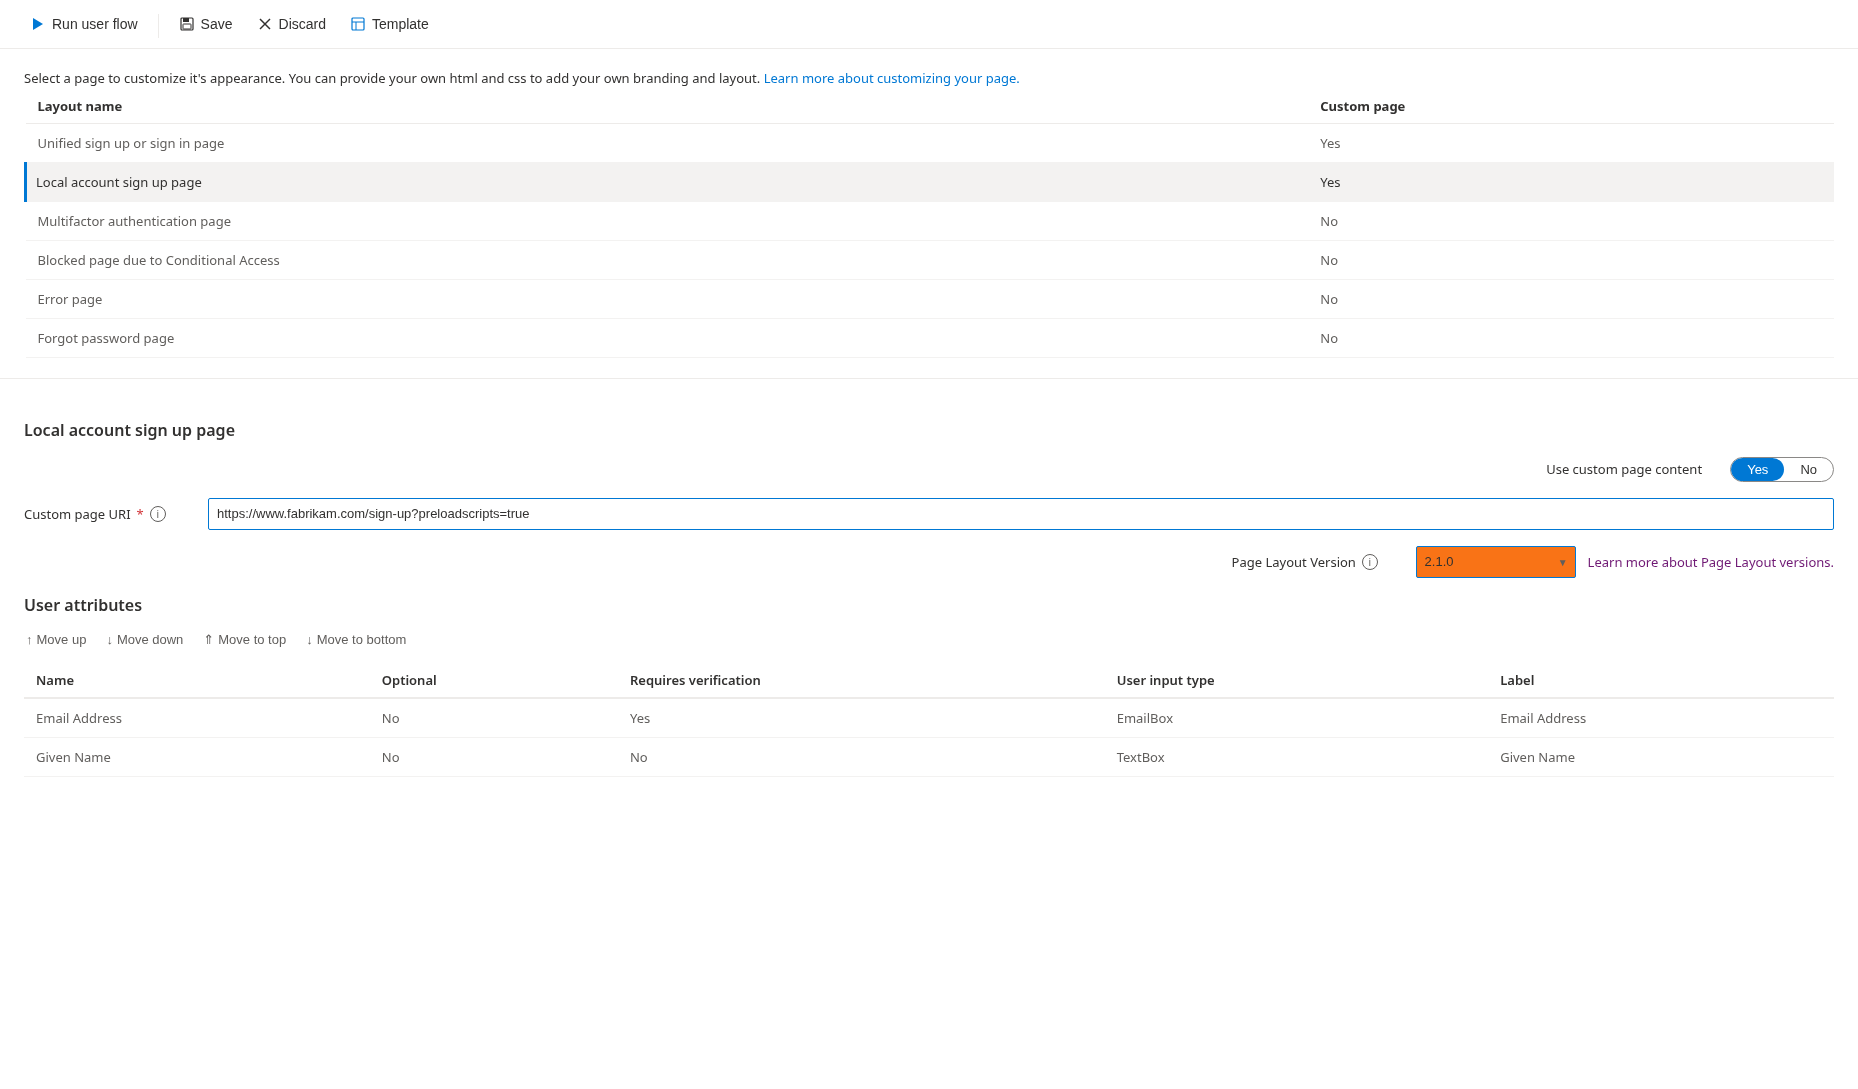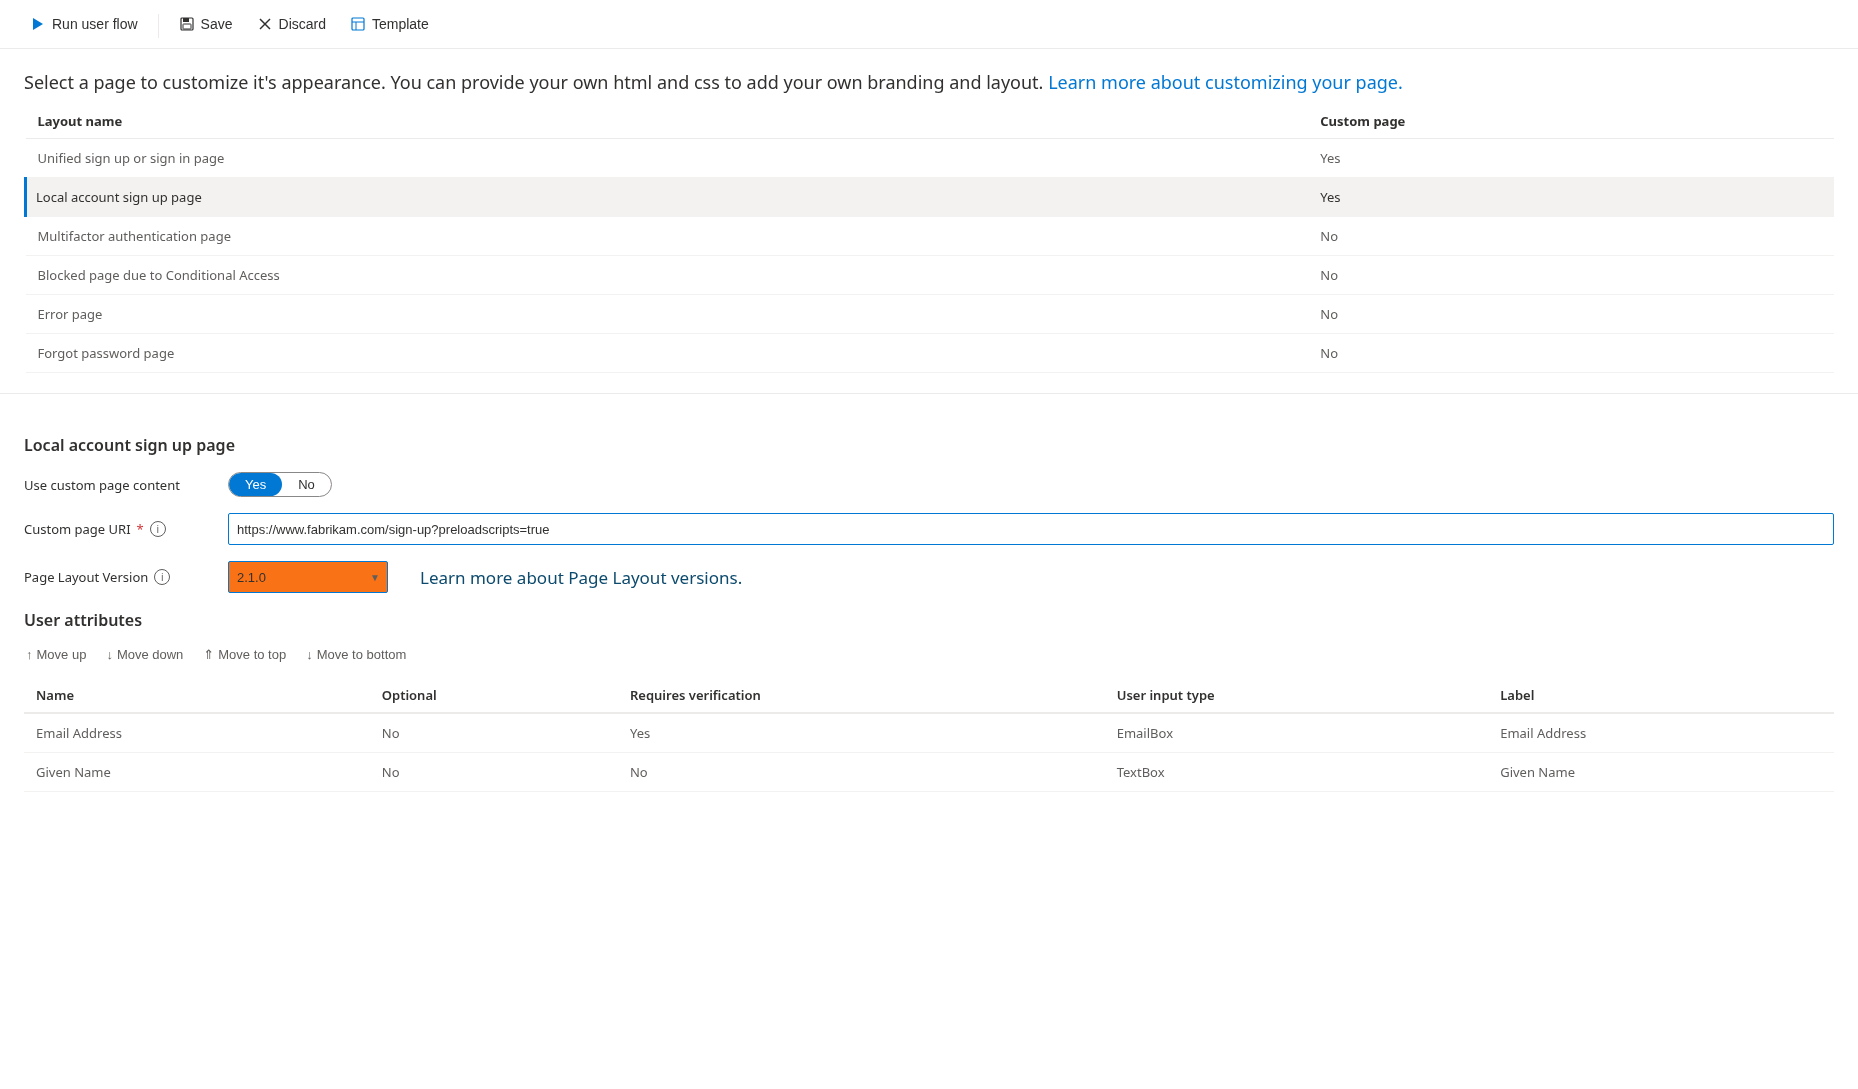--- a/index.html
+++ b/index.html
@@ -43,23 +43,23 @@
       align-items: center;
       justify-content: center;
     }
 
     
     .main {
       padding: 20px 24px;
     }
 
     .description {
-      font-size: 18px;
-      color: #323130;
-      margin-bottom: 8px;
+      font-size: 13px;
+      color: #323130;
+      margin-bottom: 0;
       line-height: 1.5;
     }
     .description a {
       color: #0078d4;
       text-decoration: none;
     }
 
     
     .layout-table {
       width: 100%;
@@ -102,21 +102,22 @@
       font-weight: 600;
       color: #323130;
       margin-bottom: 16px;
     }
 
     
     .form-row {
       display: flex;
       align-items: center;
       margin-bottom: 16px;
-      gap: 24px;
+      gap: 4px;
+      justify-content: flex-end;
     }
     .form-label {
       font-size: 13px;
       color: #323130;
       min-width: 180px;
       display: flex;
       align-items: center;
       gap: 6px;
     }
     .required-star {
@@ -192,22 +193,22 @@
       min-width: 160px;
     }
     .select-chevron {
       position: absolute;
       right: 8px;
       pointer-events: none;
       color: #605e5c;
       font-size: 10px;
     }
     .link {
-      color: #0c4a6e;
-      font-size: 17px;
+      color: #701a75;
+      font-size: 13px;
       text-decoration: none;
       margin-left: 8px;
     }
 
     
     .attributes-title {
       font-size: 16px;
       font-weight: 600;
       color: #323130;
       margin-bottom: 12px;

